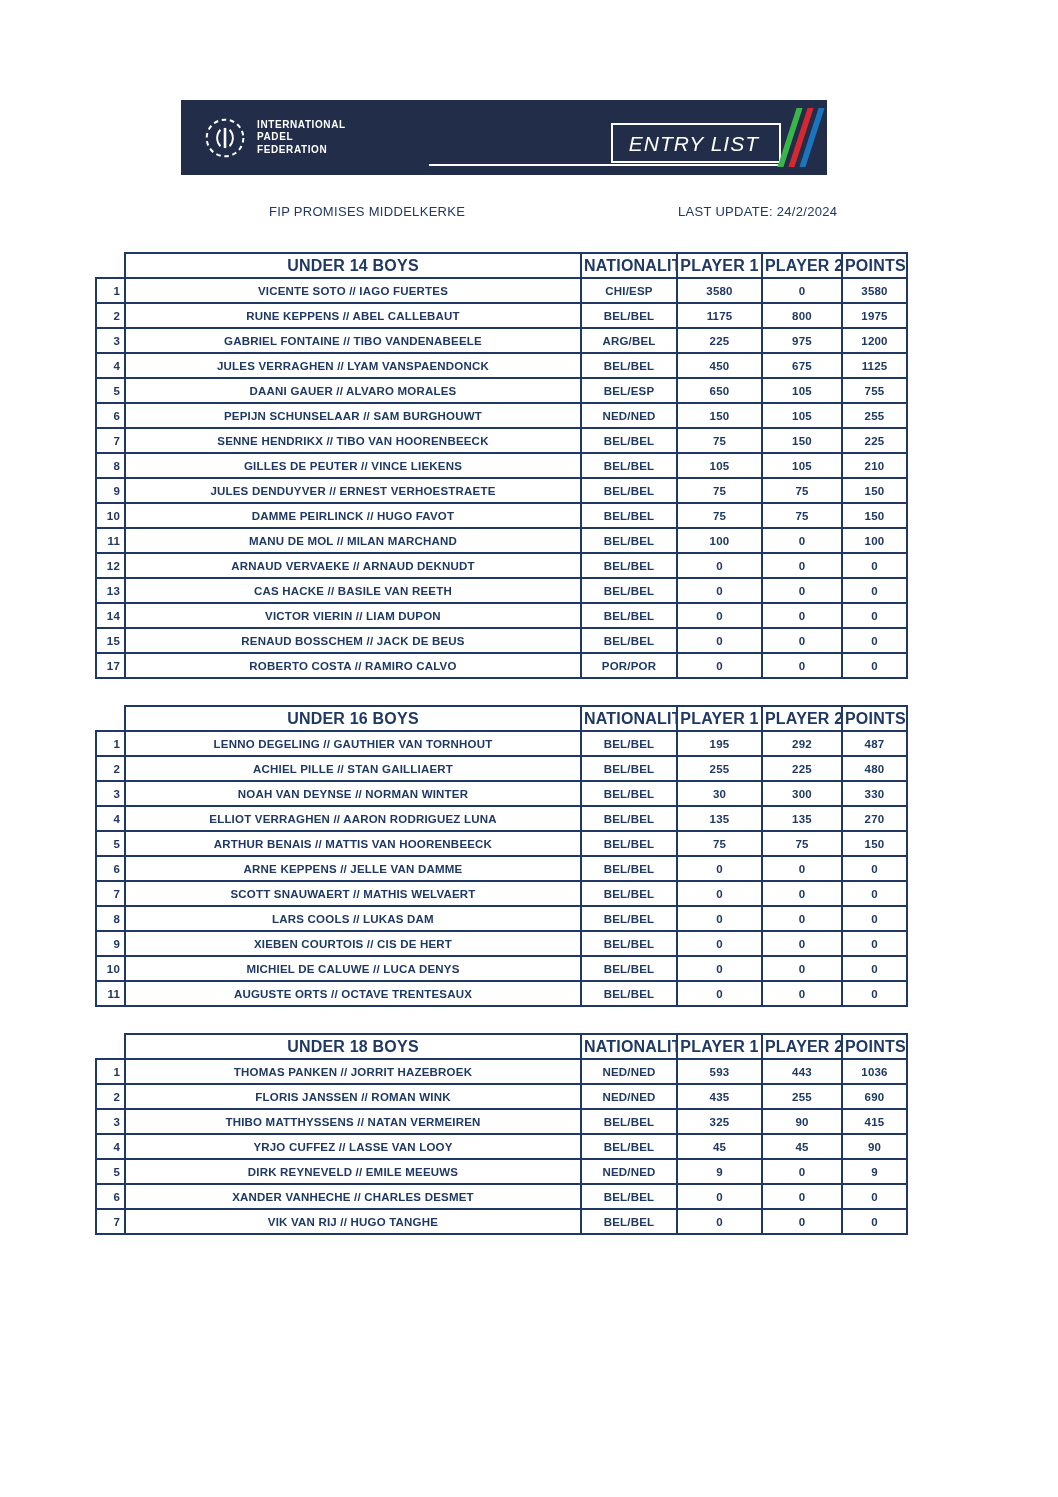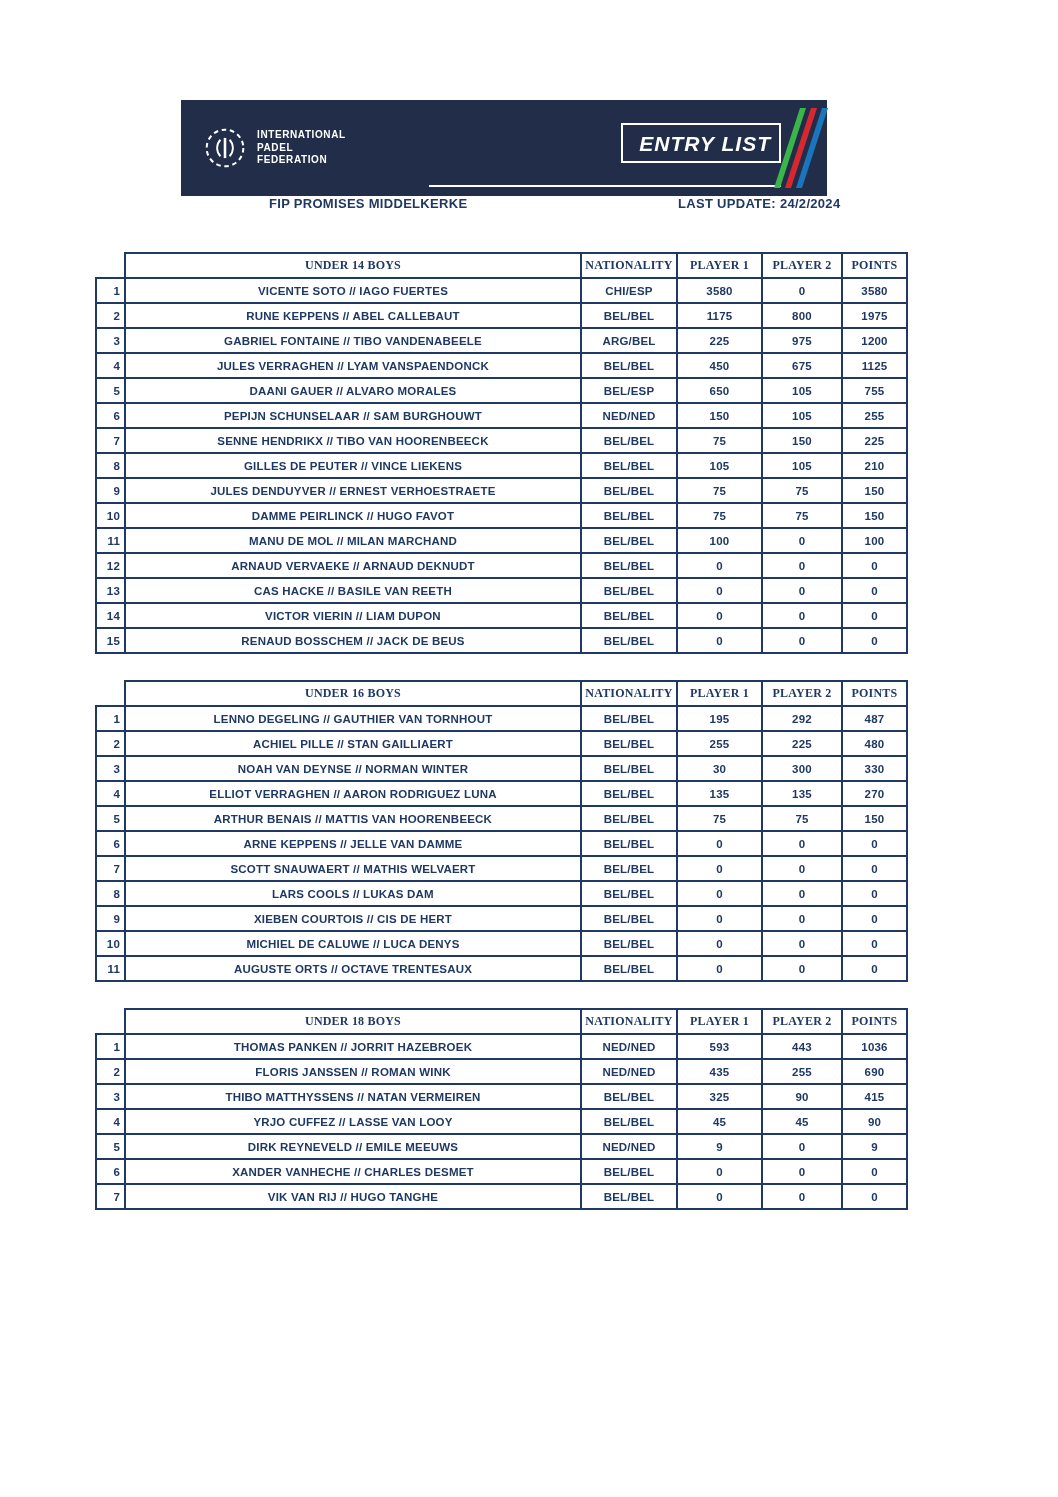--- a/index.html
+++ b/index.html
@@ -10,46 +10,46 @@
     height: 1497px;
     background: #ffffff;
     overflow: hidden;
     font-family: "Liberation Sans", sans-serif;
   }
 
   
   .banner {
     position: absolute;
     left: 181px; top: 100px;
-    width: 646px; height: 96px;
+    width: 646px; height: 75px;
     background: var(--band-navy, #222e49);
   }
   .logo {
     position: absolute;
     left: 22px; top: 50%;
     transform: translateY(-50%);
     display: flex; align-items: center; gap: 10px;
   }
   .logo-text {
     color: #fff;
     font-size: 10px;
     font-weight: 700;
     line-height: 1.25;
     letter-spacing: 0.6px;
   }
   .entry-box {
     position: absolute;
     right: 46px; top: 23px;
     border: 2px solid #fff;
     color: #fff;
-    font-weight: 700;
+    font-weight: 400;
     font-style: italic;
     font-size: 21px;
     line-height: 1;
-    padding: 8px 8px 7px 16px;
+    padding: 8px 20px 7px 16px;
     letter-spacing: 1px;
     white-space: nowrap;
   }
   .banner-underline {
     position: absolute;
     left: 248px; right: 46px; bottom: 9px;
     height: 2px;
     background: #fff;
   }
   .stripes {
@@ -58,23 +58,23 @@
     display: flex; gap: 5px;
   }
   .stripe { width: 6px; height: 100%; transform: skewX(-18deg); }
   .stripe.green { background: var(--stripe-green, #3ab54a); }
   .stripe.red   { background: var(--stripe-red,   #d7282f); }
   .stripe.blue  { background: var(--stripe-blue,  #1c75bc); }
 
   
   .meta-title, .meta-update {
     position: absolute;
-    top: 196px;
+    top: 204px;
     font-size: 13px;
-    font-weight: 700;
+    font-weight: 400;
     color: var(--text-navy, #1f3864);
     letter-spacing: 0.3px;
     white-space: nowrap;
   }
   .meta-title  { left: 269px; }
   .meta-update { left: 678px; }
 
   
   .tables {
     position: absolute;
@@ -93,21 +93,21 @@
     font-weight: 700;
     text-align: center;
     font-size: 11.5px;
     height: 25px;
     padding: 0 2px;
     overflow: hidden;
     white-space: nowrap;
     background: #fff;
     letter-spacing: 0.2px;
   }
-  .entry-table thead th { font-size: 12px; font-family: Liberation Serif, serif; }
+  .entry-table thead th { font-size: 16px; }
   .entry-table th.rank-head { border: none; background: transparent; }
   .entry-table td.rank { text-align: right; padding-right: 4px; }
 </style>
 </head>
 <body>
 
 <div class="page" style="--text-navy: #1f3864; --band-navy: #222e49; --stripe-green: #3ab54a; --stripe-red: #d7282f; --stripe-blue: #1c75bc;">
 
   <div class="banner">
     <div class="logo">
@@ -269,20 +269,28 @@
             <td>0</td>
           </tr>
           <tr>
             <td class="rank">15</td>
             <td>RENAUD BOSSCHEM // JACK DE BEUS</td>
             <td>BEL/BEL</td>
             <td>0</td>
             <td>0</td>
             <td>0</td>
           </tr>
+          <tr>
+            <td class="rank">17</td>
+            <td>ROBERTO COSTA // RAMIRO CALVO</td>
+            <td>POR/POR</td>
+            <td>0</td>
+            <td>0</td>
+            <td>0</td>
+          </tr>
         </tbody>
   </table>
 
   <table class="entry-table">
     <colgroup>
       <col style="width:29px">
           <col style="width:456px">
           <col style="width:96px">
       <col style="width:85px">
           <col style="width:80px">

